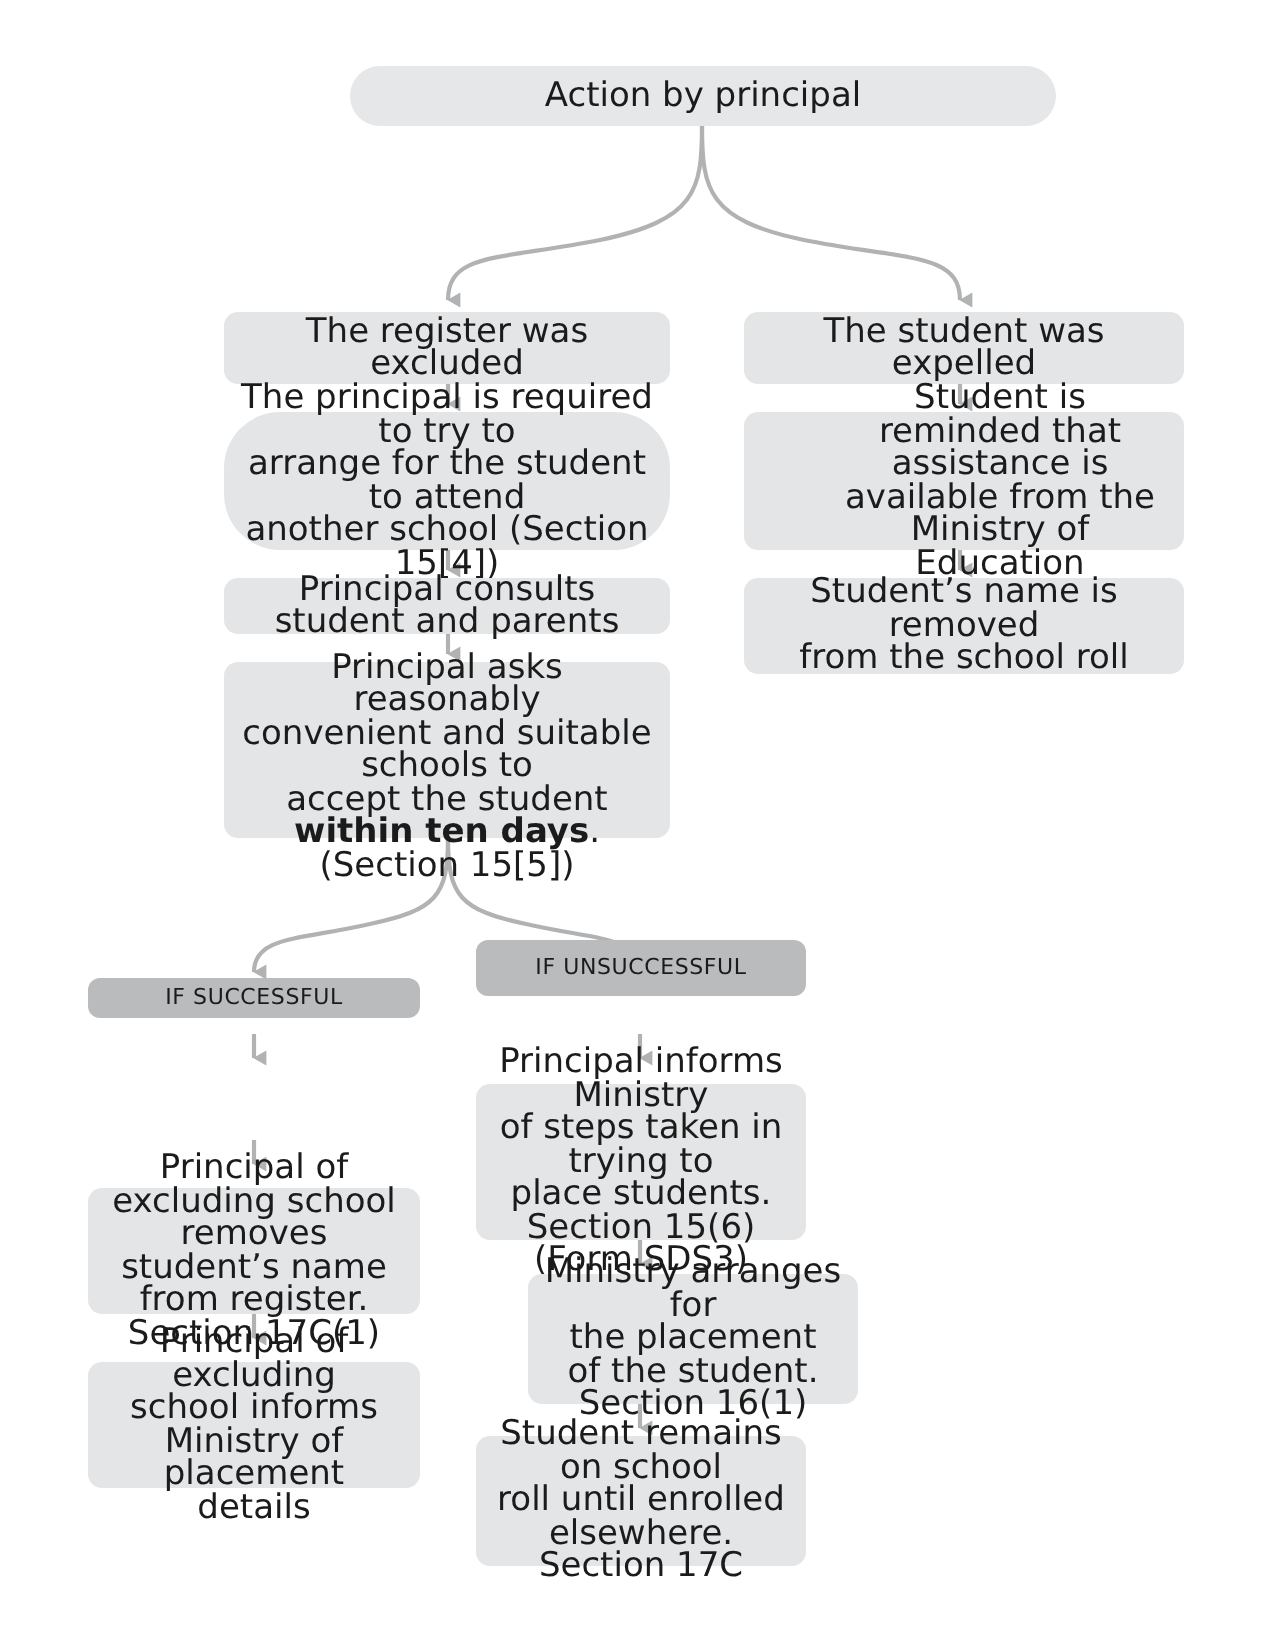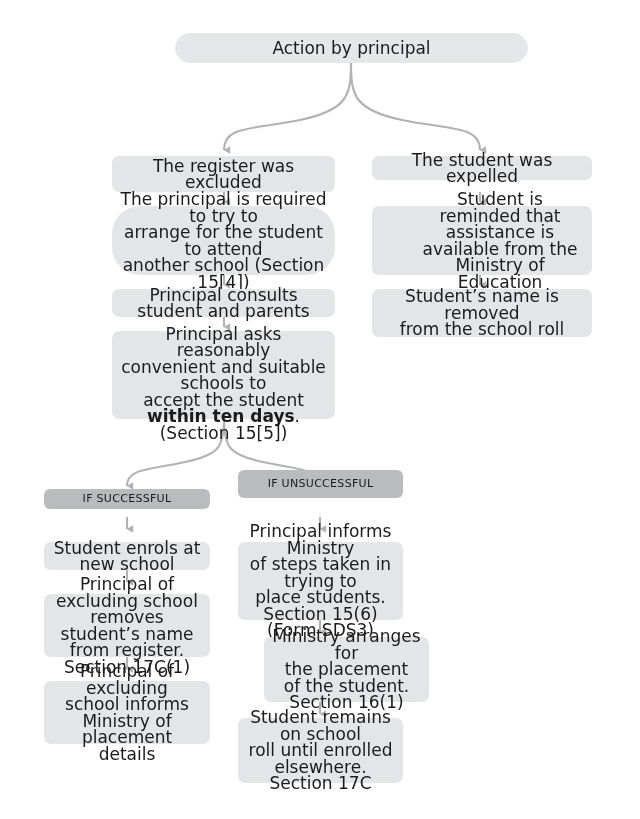--- a/index.html
+++ b/index.html
@@ -113,42 +113,39 @@
 
   <div class="node" style="left:112px; top:331px; width:223px; height:88px;">
     <span class="txt">
       <span>Principal asks reasonably
 convenient and suitable schools to
 accept the student </span><b>within ten days</b><span>.
 (Section 15[5])</span>
     </span>
   </div>
 
-  <div class="node" style="left:372px; top:156px; width:220px; height:24px;">
+  <div class="node" style="left:372px; top:156px; width:220px; height:36px;">
     <span class="txt">The student was expelled</span>
   </div>
 
   <div class="node" style="left:372px; top:206px; width:220px; height:69px;padding-left:44px;">
     <span class="txt">Student is reminded that
 assistance is available from the
 Ministry of Education</span>
   </div>
 
   <div class="node" style="left:372px; top:289px; width:220px; height:48px;justify-content:flex-end;">
     <span class="txt">Student’s name is removed
 from the school roll</span>
   </div>
 
   <div class="node header" style="left:44px; top:489px; width:166px; height:20px;">
     <span class="txt">IF SUCCESSFUL</span>
   </div>
 
-  <div class="node" style="left:44px; top:542px; width:166px; height:28px;">
-    <span class="txt">Student enrols at new school</span>
-  </div>
 
   <div class="node" style="left:44px; top:594px; width:166px; height:63px;">
     <span class="txt">Principal of excluding school
 removes student’s name
 from register. Section 17C(1)</span>
   </div>
 
   <div class="node" style="left:44px; top:681px; width:166px; height:63px;">
     <span class="txt">Principal of excluding
 school informs Ministry of

